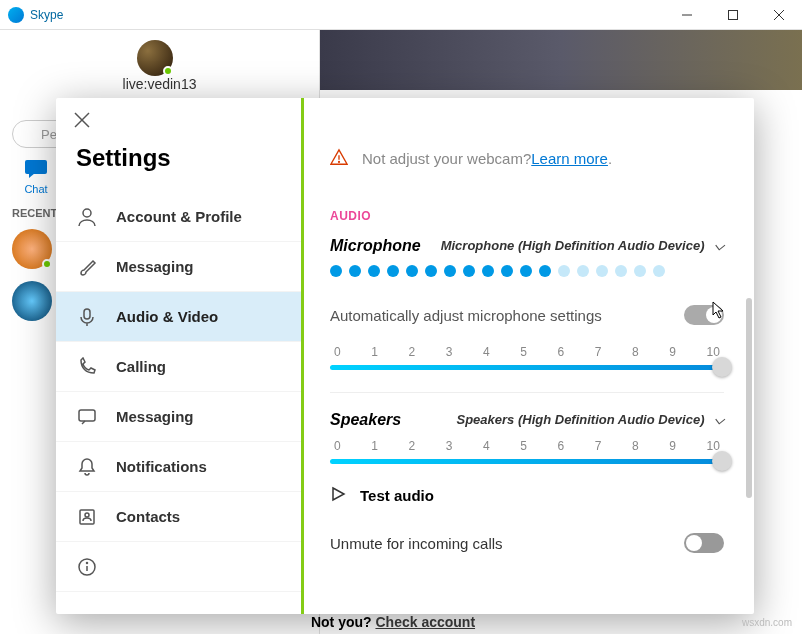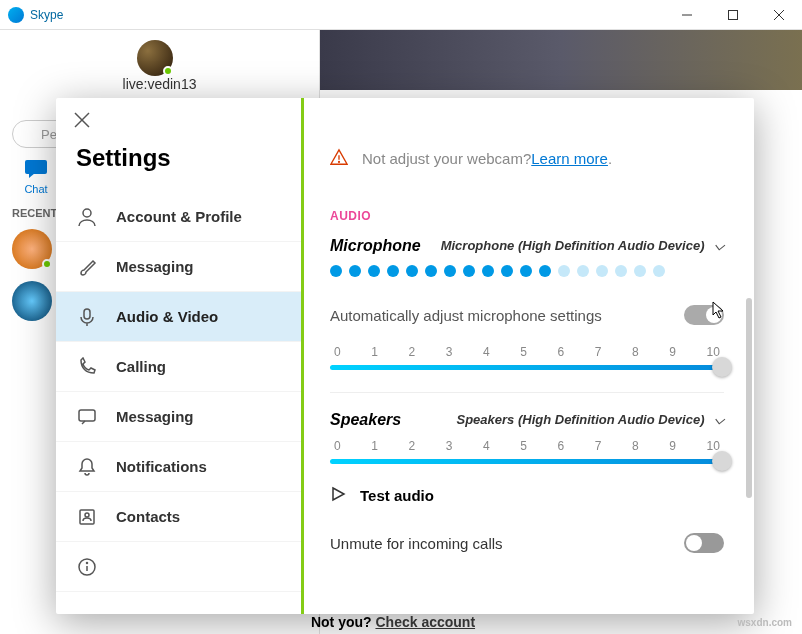--- a/index.html
+++ b/index.html
@@ -76,21 +76,21 @@
 .slider-thumb { width: 20px; height: 20px; background: #d8d8d8; border-radius: 50%; position: absolute; right: -8px; top: -8px; box-shadow: 0 1px 3px rgba(0,0,0,0.3);}
 .divider { height: 1px; background: #eee; margin: 18px 0; }
 .testaudio { display: flex; align-items: center; font-size: 15px; font-weight: 700; margin: 20px 0 28px;}
 .testaudio .picon { margin-right: 14px; }
 .unmute-row { display: flex; align-items: center; font-size: 15px; color: #333;}
 .unmute-row .label { flex: 1; }
 
 .footer { position: absolute; bottom: 4px; left: 0; right: 16px; text-align: center; font-size: 14px;}
 .footer b { font-weight: 700; }
 .footer a { color: #333; font-weight: 700; text-decoration: underline; }
-.watermark { position: absolute; bottom: 6px; right: 10px; font-size: 10px; color: #bbb; font-weight: bold;}
+.watermark { position: absolute; bottom: 6px; right: 10px; font-size: 10px; color: #bbb;}
 </style>
 </head>
 <body>
 
 <div class="titlebar">
   <div class="appicon"></div>
   <div class="title">Skype</div>
   <div class="winbtns">
     <div class="winbtn">
         <svg viewBox="0 0 10 10">

